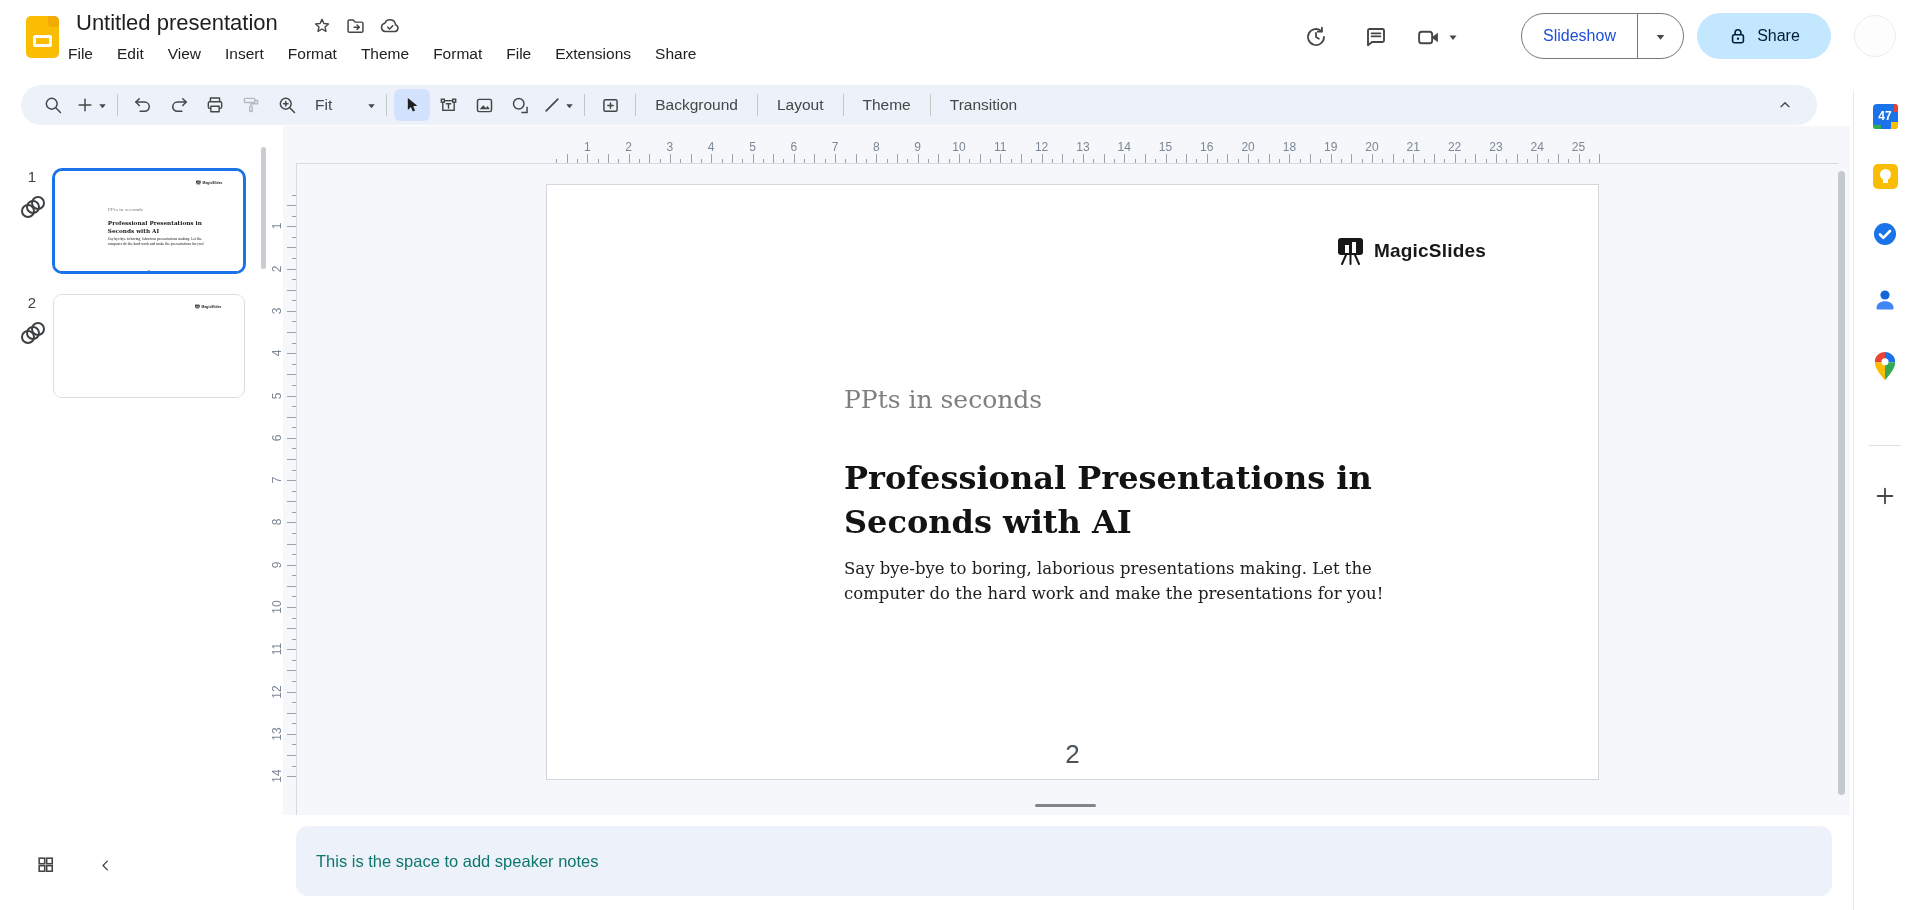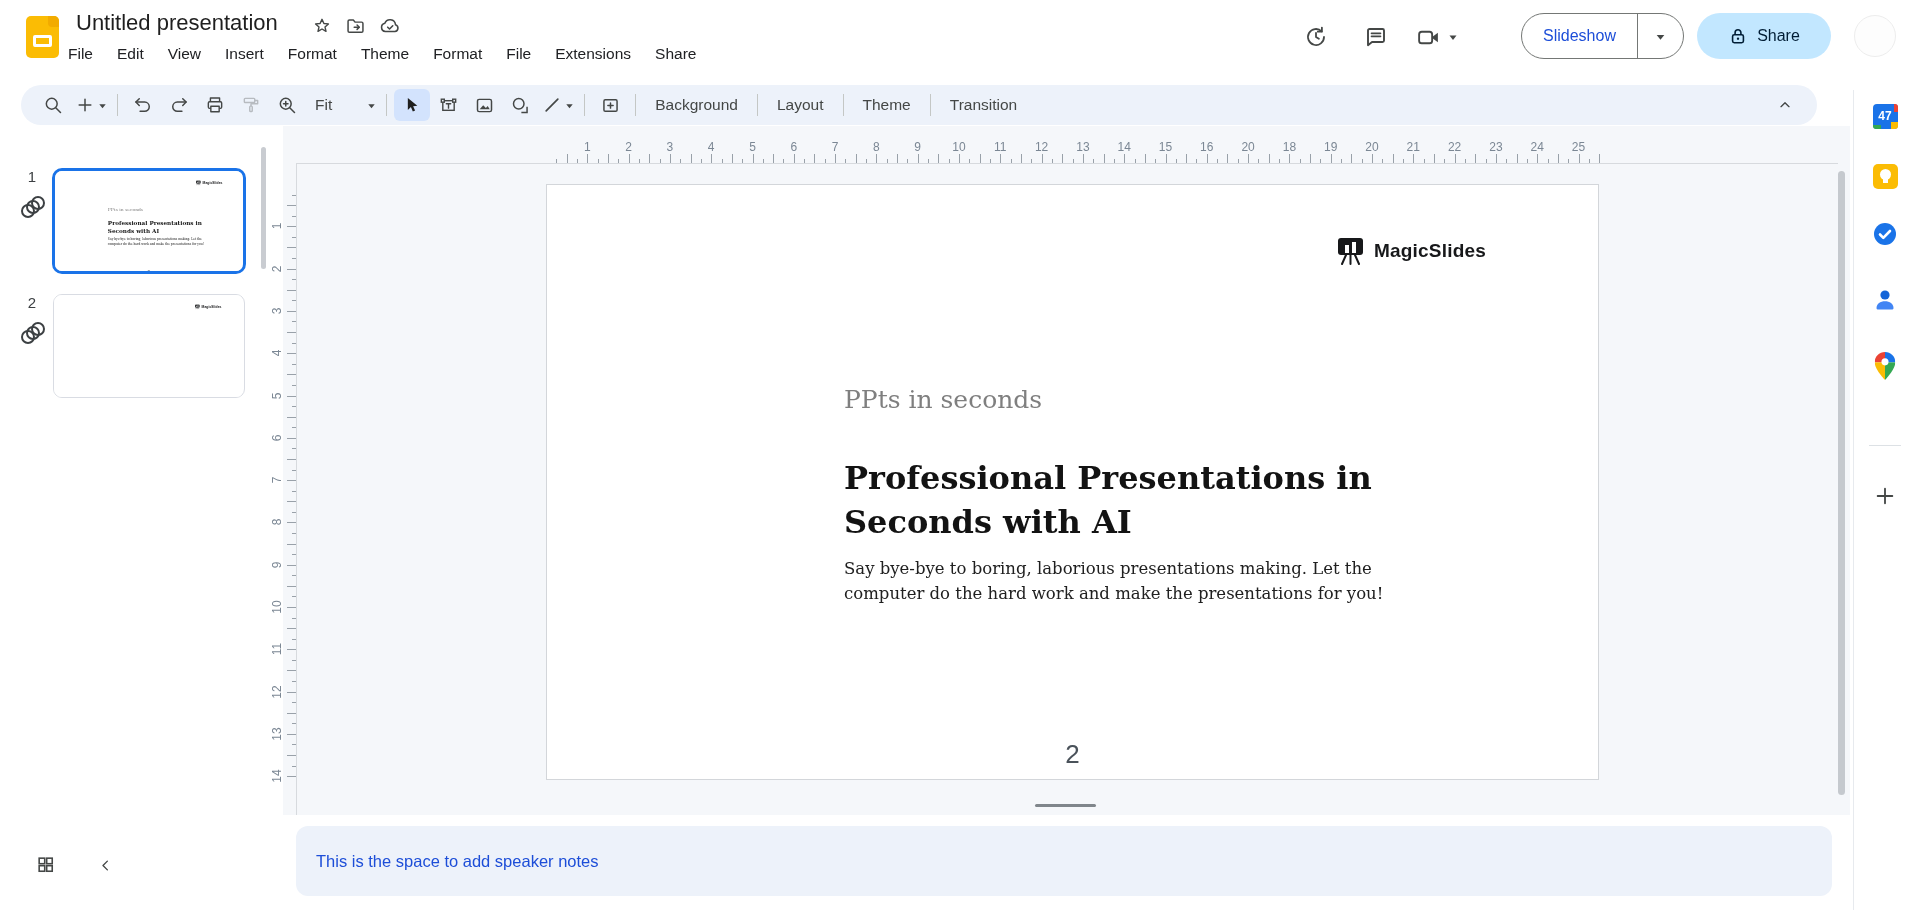--- a/index.html
+++ b/index.html
@@ -61,21 +61,21 @@
   .sl-brand-text { font-size:19px; font-weight:bold; color:#17181a; letter-spacing:0.2px; }
   .sl-kicker { position:absolute; left:297px; top:200px; font-family:"DejaVu Serif", serif; font-size:25px; color:#7f7f7f; }
   .sl-title { position:absolute; left:297px; top:272px; width:590px; font-family:"DejaVu Serif", serif; font-size:32px; font-weight:bold; color:#131313; line-height:1.36; }
   .sl-body { position:absolute; left:297px; top:372px; width:590px; font-family:"DejaVu Serif", serif; font-size:16.5px; color:#202020; line-height:1.5; }
   .sl-pagenum { position:absolute; left:0; top:554px; width:100%; text-align:center; font-size:26px; color:#4a525a; }
   .mini { transform:scale(0.178); transform-origin:0 0; border:none; }
   .notes-handle { left:1035px; top:804px; width:61px; height:3px; background:#80868b; border-radius:2px; }
 
   
   .notes-bar { left:296px; top:826px; width:1536px; height:70px; background:#edf2fa; border-radius:12px; display:flex; align-items:center; padding:0 20px; }
-  .notes-text { font-size:16.5px; color:#1d4ed8; }
+  .notes-text { font-size:16.5px; color:#0f766e; }
 
   
   .grid-btn { left:36px; top:855px; }
   .chev-left { left:98px; top:858px; }
   .chev-right { left:1874px; top:866px; }
   .sidebar { left:1853px; top:90px; width:66px; height:820px; background:#fff; border-left:1px solid #e7eaee; }
   .side-icon { position:absolute; left:17px; width:28px; height:28px; display:flex; align-items:center; justify-content:center; }
   .cal-icon { background:#1a73e8; border-radius:4px; width:25px; height:25px; position:relative; color:#fff; font-size:12px; font-weight:bold; display:flex; align-items:center; justify-content:center; }
   .cal-icon .c-yellow { position:absolute; right:0; bottom:0; width:7px; height:7px; background:#fbbc04; border-radius:0 0 3px 0; }
   .cal-icon .c-green { position:absolute; left:0; bottom:0; width:8px; height:4px; background:#34a853; border-radius:0 0 0 3px; }

